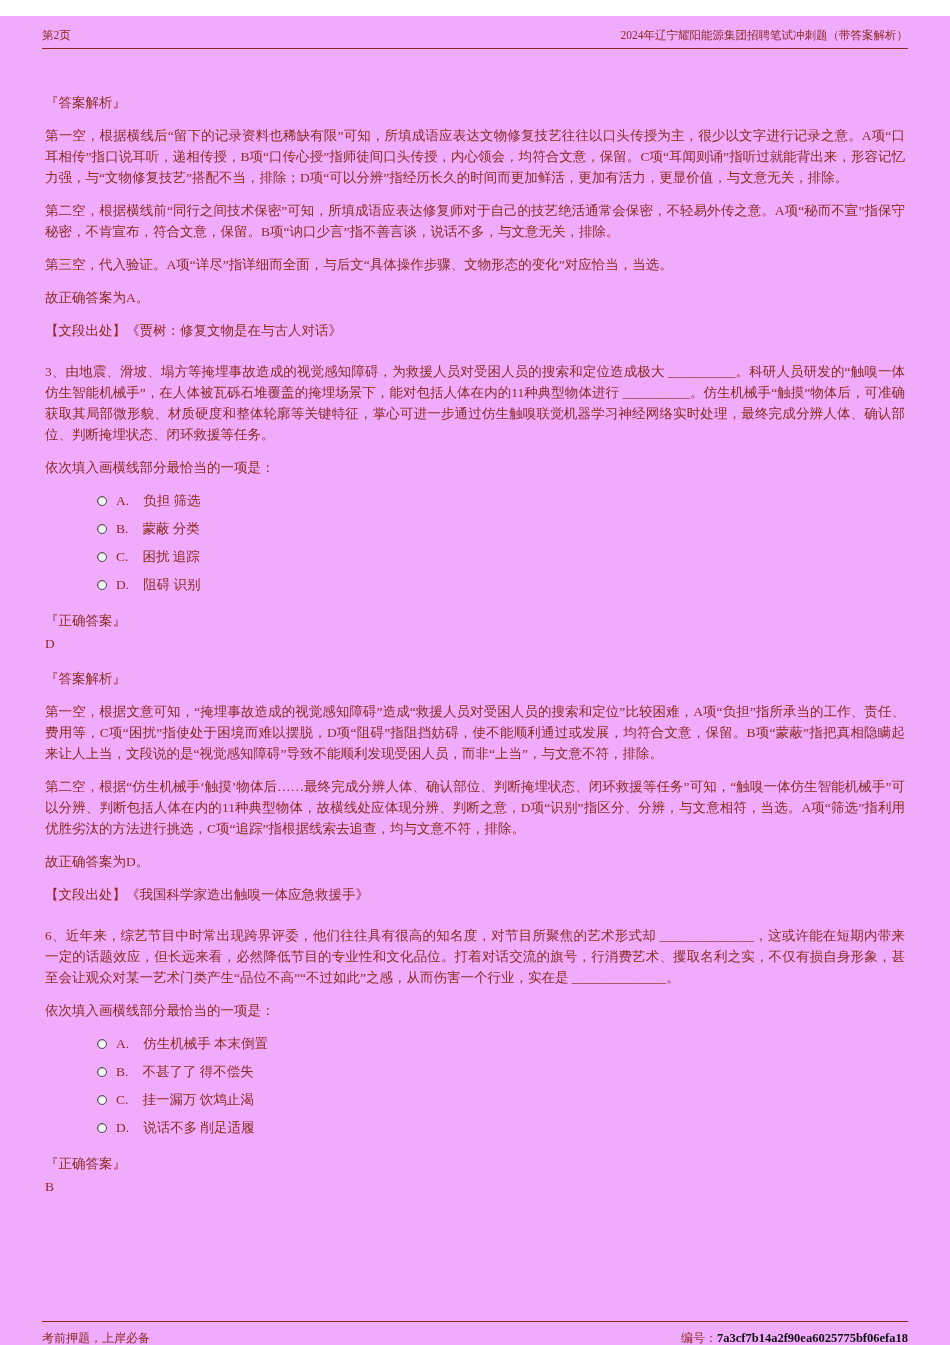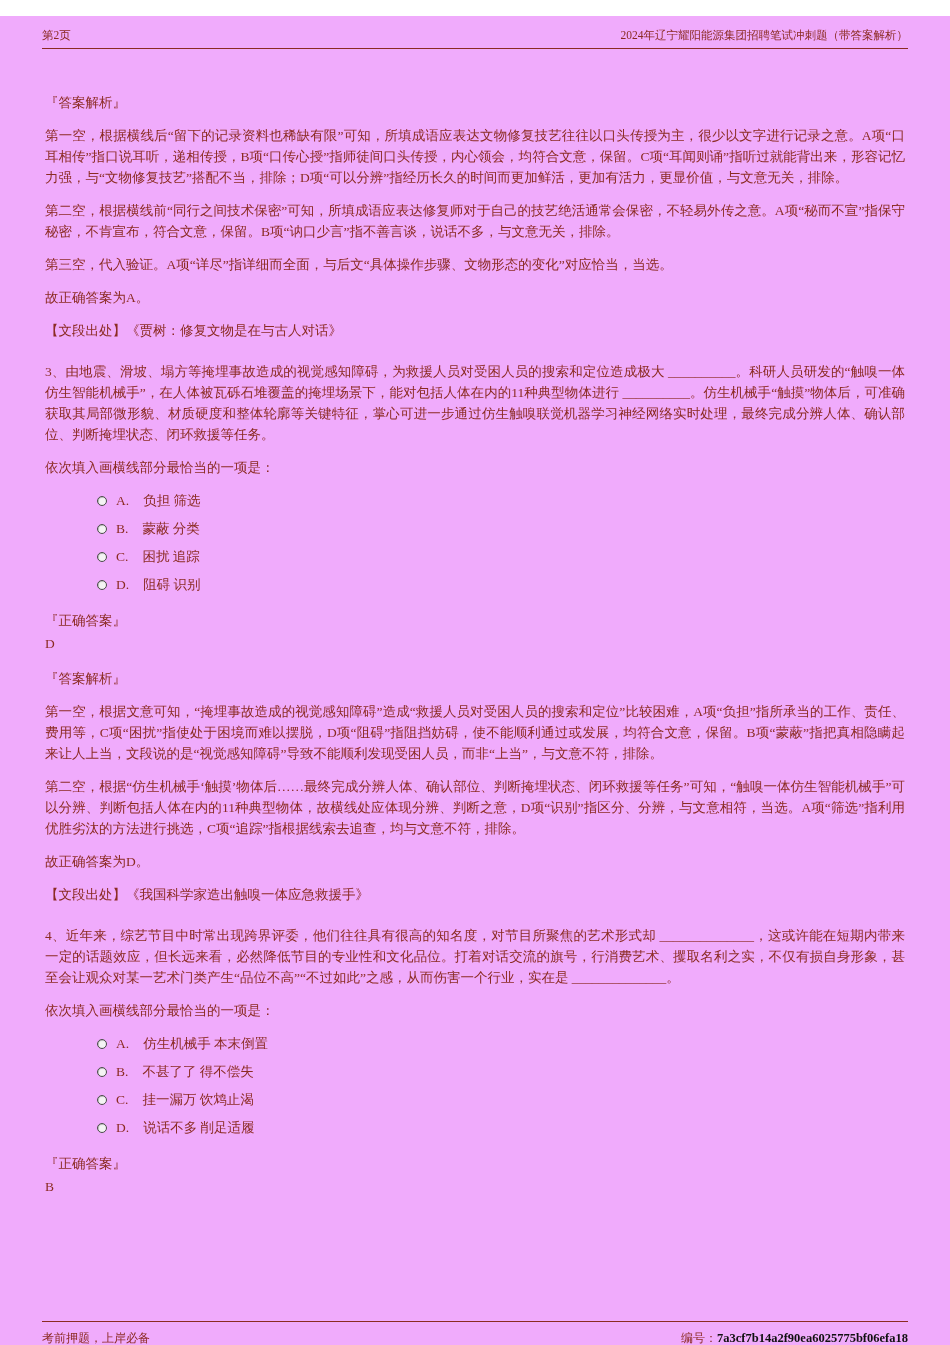--- a/index.html
+++ b/index.html
@@ -101,21 +101,21 @@
     </div>
 
     <p class="tight">『正确答案』</p>
     <p class="answer-letter">D</p>
     <p class="label">『答案解析』</p>
     <p>第一空，根据文意可知，“掩埋事故造成的视觉感知障碍”造成“救援人员对受困人员的搜索和定位”比较困难，A项“负担”指所承当的工作、责任、费用等，C项“困扰”指使处于困境而难以摆脱，D项“阻碍”指阻挡妨碍，使不能顺利通过或发展，均符合文意，保留。B项“蒙蔽”指把真相隐瞒起来让人上当，文段说的是“视觉感知障碍”导致不能顺利发现受困人员，而非“上当”，与文意不符，排除。</p>
     <p>第二空，根据“仿生机械手‘触摸’物体后……最终完成分辨人体、确认部位、判断掩埋状态、闭环救援等任务”可知，“触嗅一体仿生智能机械手”可以分辨、判断包括人体在内的11种典型物体，故横线处应体现分辨、判断之意，D项“识别”指区分、分辨，与文意相符，当选。A项“筛选”指利用优胜劣汰的方法进行挑选，C项“追踪”指根据线索去追查，均与文意不符，排除。</p>
     <p>故正确答案为D。</p>
     <p>【文段出处】《我国科学家造出触嗅一体应急救援手》</p>
 
-    <p class="qstem">4、近年来，综艺节目中时常出现跨界评委，他们往往具有很高的知名度，对节目所聚焦的艺术形式却 ______________，这或许能在短期内带来一定的话题效应，但长远来看，必然降低节目的专业性和文化品位。打着对话交流的旗号，行消费艺术、攫取名利之实，不仅有损自身形象，甚至会让观众对某一艺术门类产生“品位不高”“不过如此”之感，从而伤害一个行业，实在是 ______________。</p>
+    <p class="qstem">6、近年来，综艺节目中时常出现跨界评委，他们往往具有很高的知名度，对节目所聚焦的艺术形式却 ______________，这或许能在短期内带来一定的话题效应，但长远来看，必然降低节目的专业性和文化品位。打着对话交流的旗号，行消费艺术、攫取名利之实，不仅有损自身形象，甚至会让观众对某一艺术门类产生“品位不高”“不过如此”之感，从而伤害一个行业，实在是 ______________。</p>
     <p>依次填入画横线部分最恰当的一项是：</p>
 
     <div class="options">
       <div class="option">
         <span class="radio"></span>
         <span class="opt-letter">A.</span>
         <span class="opt-text">仿生机械手 本末倒置</span>
       </div>
       <div class="option">
         <span class="radio"></span>

